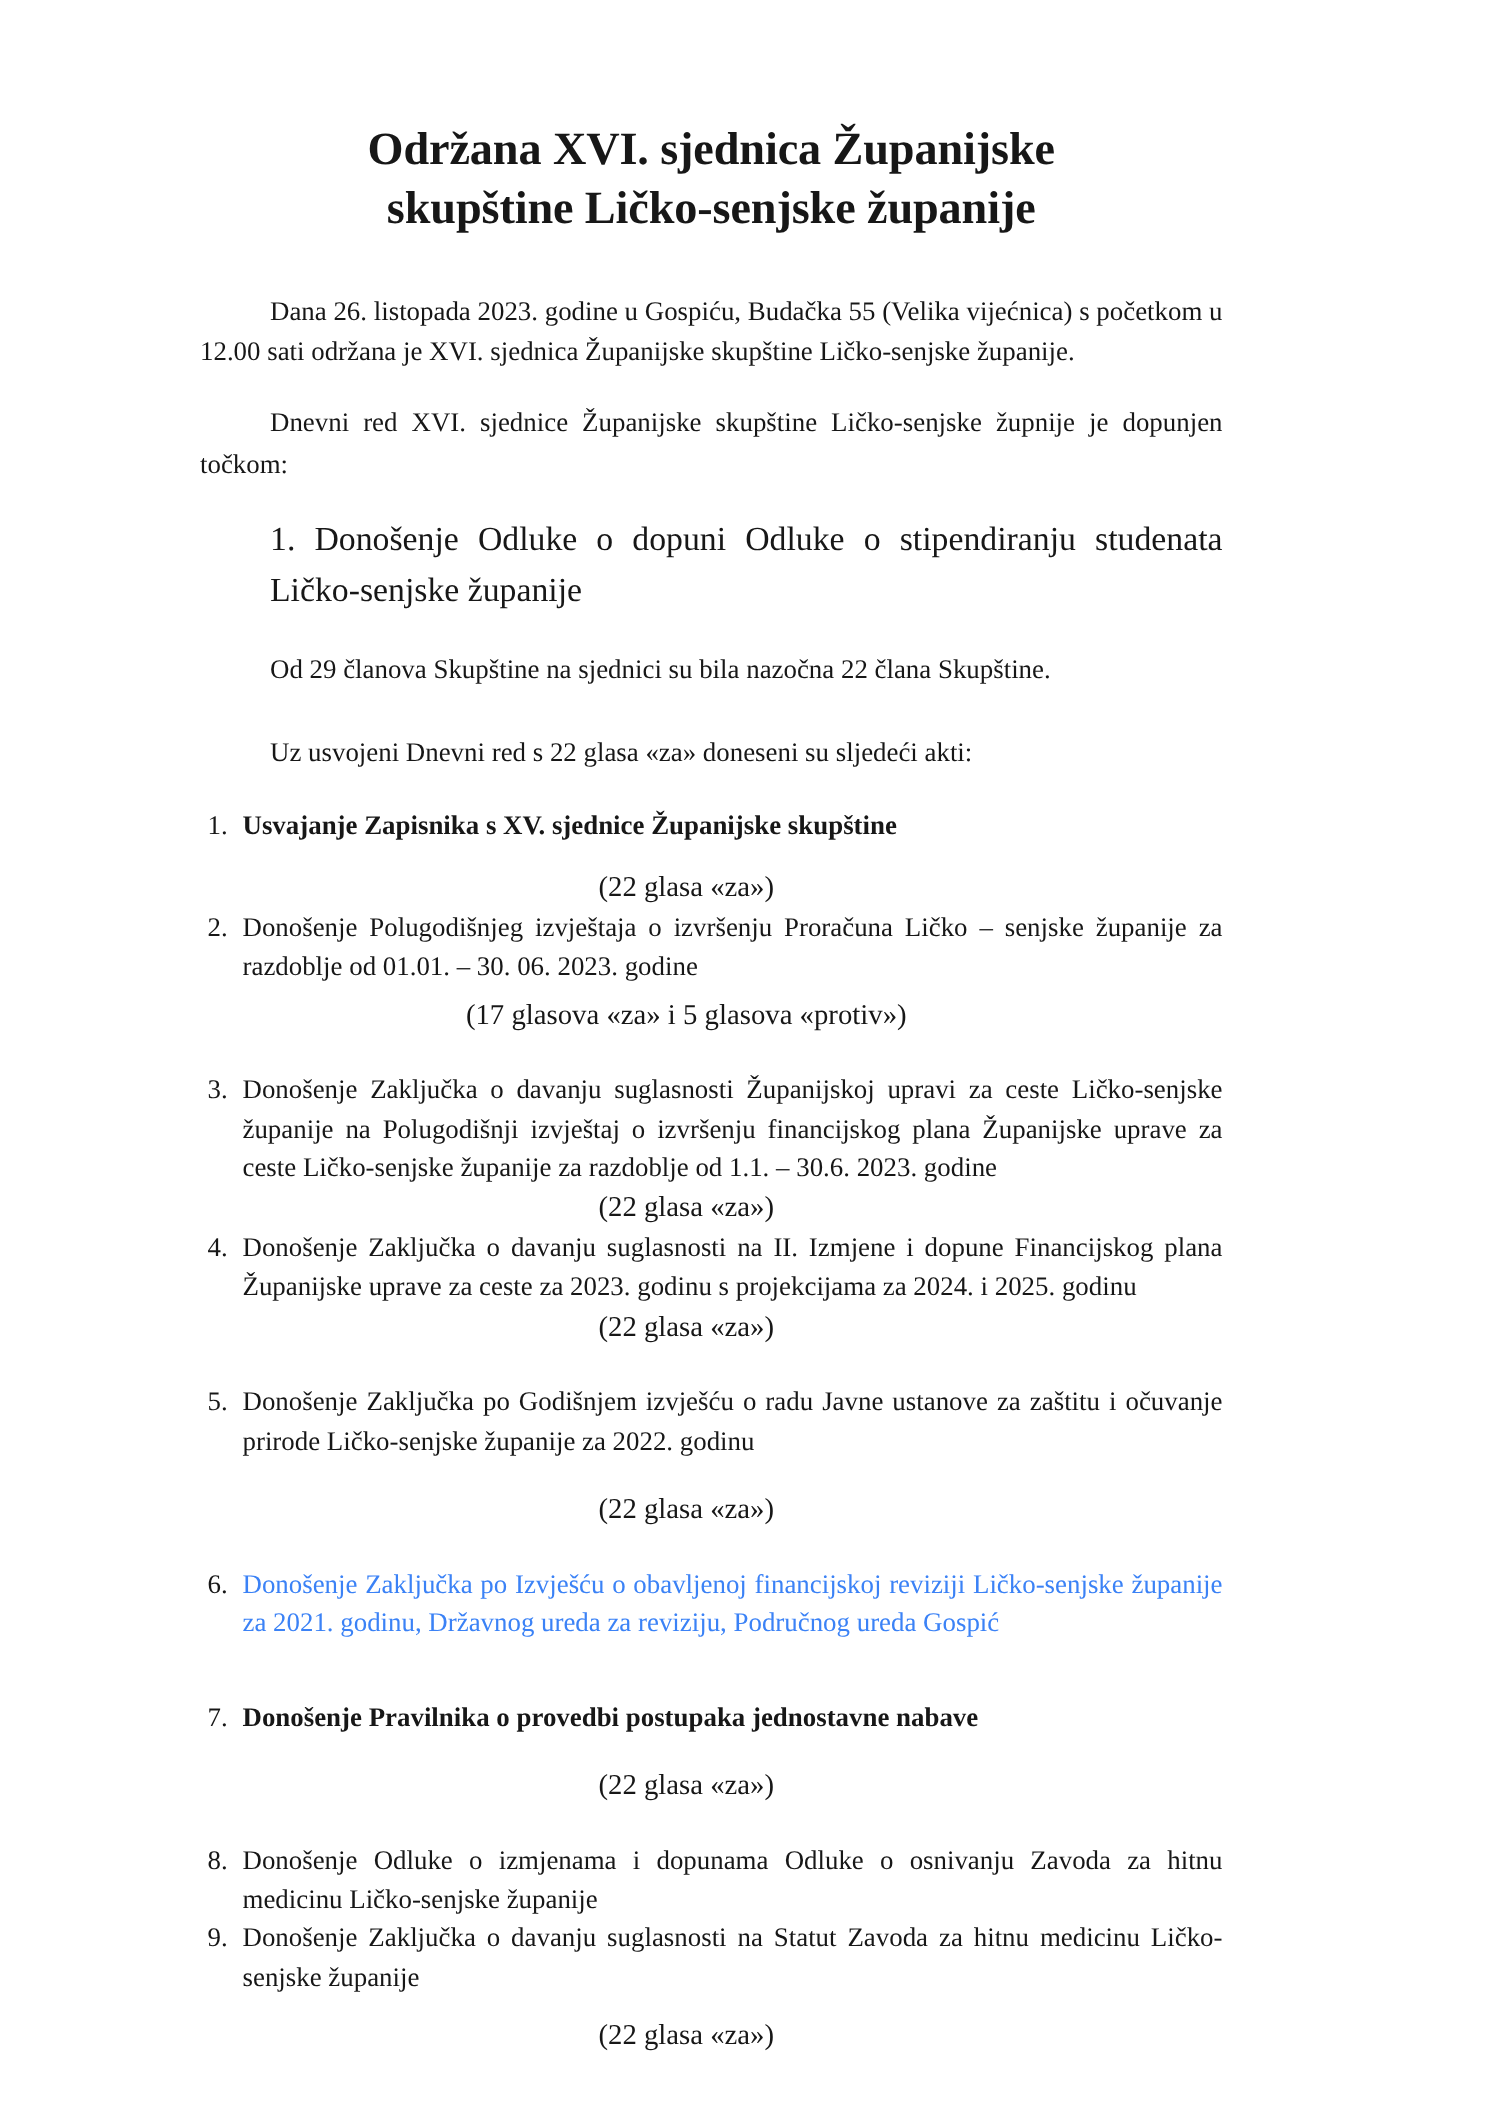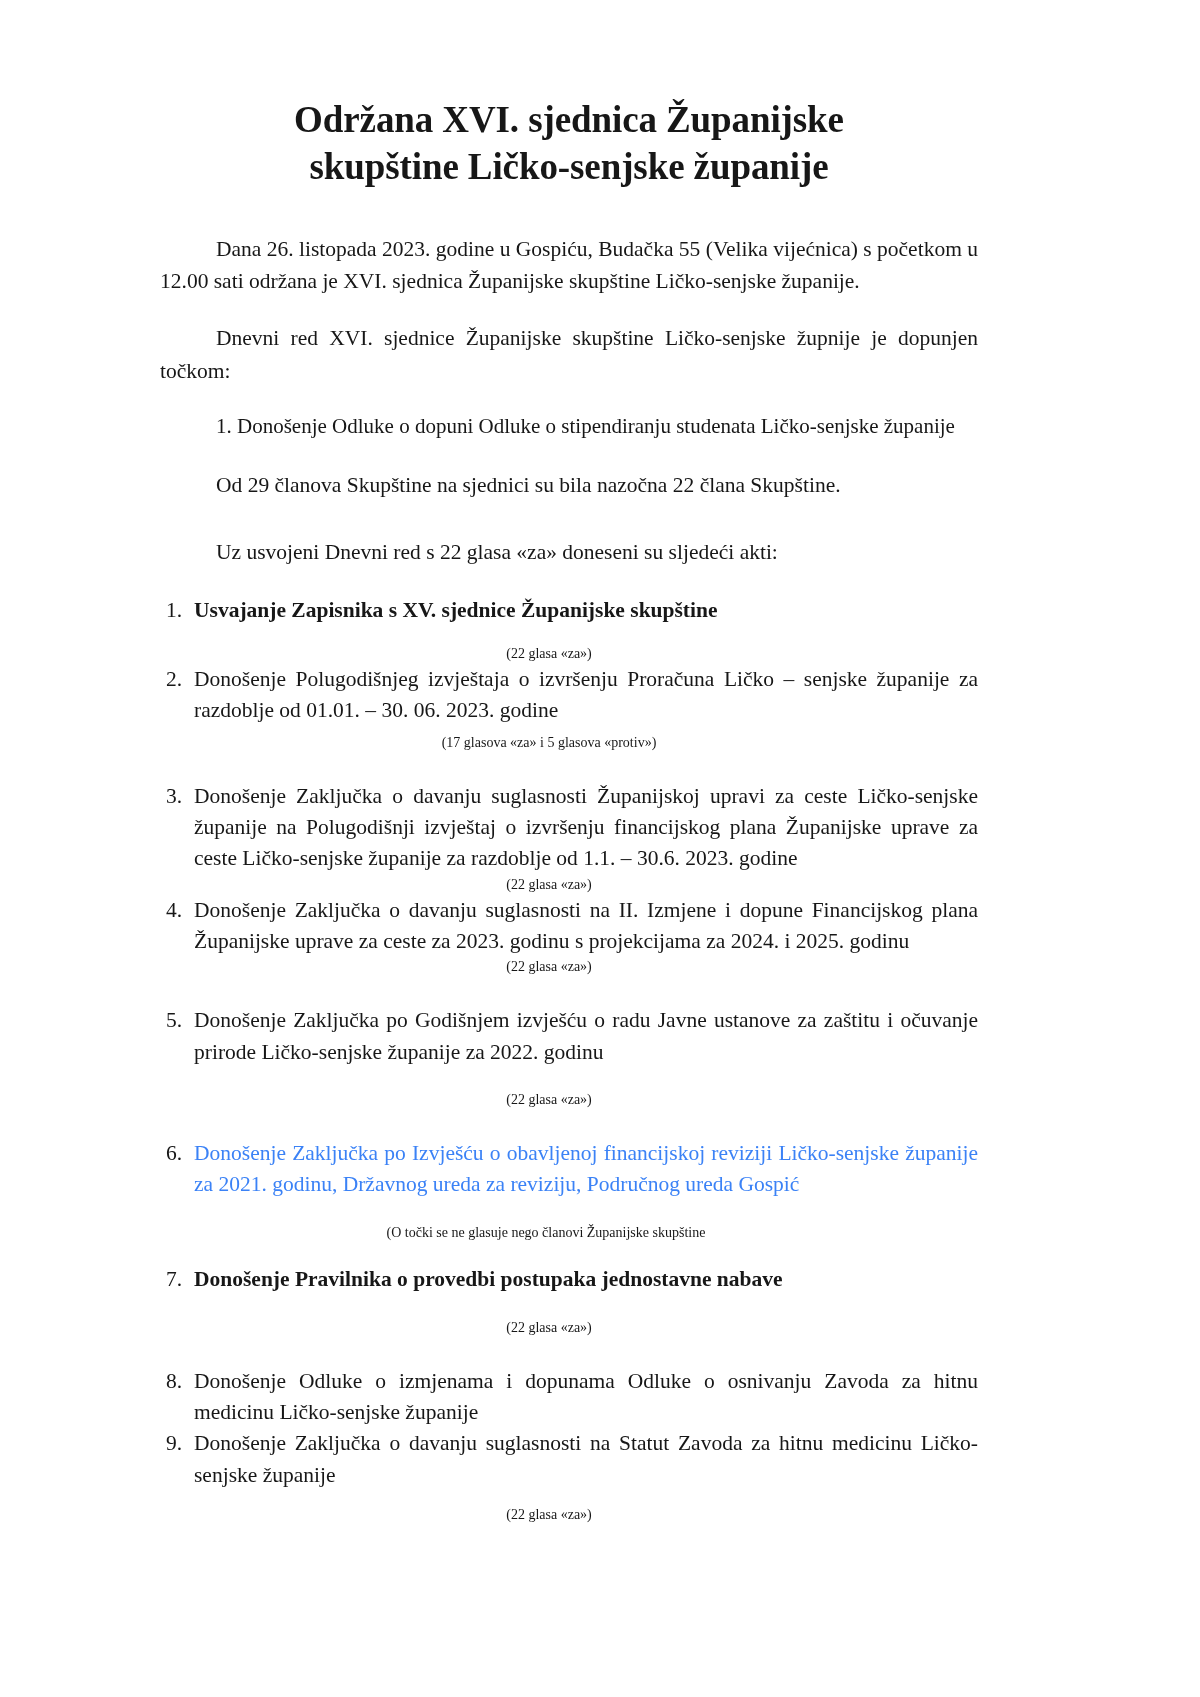--- a/index.html
+++ b/index.html
@@ -43,21 +43,21 @@
     text-align: justify;
     text-justify: inter-word;
     margin: 0 0 24px 0;
     hyphens: none;
   }
   p.indent { text-indent: 56px; }
   p.tight { margin-bottom: 16px; }
 
   
   p.subpoint {
-    font-size: 21px;
+    font-size: 27px;
     line-height: 1.52;
     text-align: justify;
     margin: 0 0 26px 0;
     padding-left: 56px;
   }
 
   
   .act {
     display: flex;
     font-size: 21.5px;
@@ -72,21 +72,21 @@
     box-sizing: border-box;
   }
   .act-text {
     flex: 1 1 auto;
     text-align: justify;
     text-justify: inter-word;
   }
   .act-text.left { text-align: left; font-weight: bold; }
 
   .vote {
-    font-size: 14px;
+    font-size: 23px;
     line-height: 1.42;
     text-align: center;
     margin: 0;
     padding-right: 40px;
   }
   .vote.note { padding-right: 46px; }
 
   .sp-6  { height: 6px; }
   .sp-10 { height: 10px; }
   .sp-14 { height: 14px; }
@@ -157,21 +157,20 @@
   <div class="sp-22"></div>
   <p class="vote">(22 glasa «za»)</p>
 
   <div class="sp-28"></div>
 
   <div class="act">
     <span class="act-num">6.</span>
     <span class="act-text lighter">Donošenje Zaključka po Izvješću o obavljenoj financijskoj reviziji Ličko-senjske županije za 2021. godinu, Državnog ureda za reviziju, Područnog ureda Gospić</span>
   </div>
   <div class="sp-22"></div>
-  <p class="vote note">(O točki se ne glasuje nego članovi Županijske skupštine</p>
 
   <div class="sp-22"></div>
 
   <div class="act">
     <span class="act-num">7.</span>
     <span class="act-text left">Donošenje Pravilnika o provedbi postupaka jednostavne nabave</span>
   </div>
   <div class="sp-22"></div>
   <p class="vote">(22 glasa «za»)</p>
 

